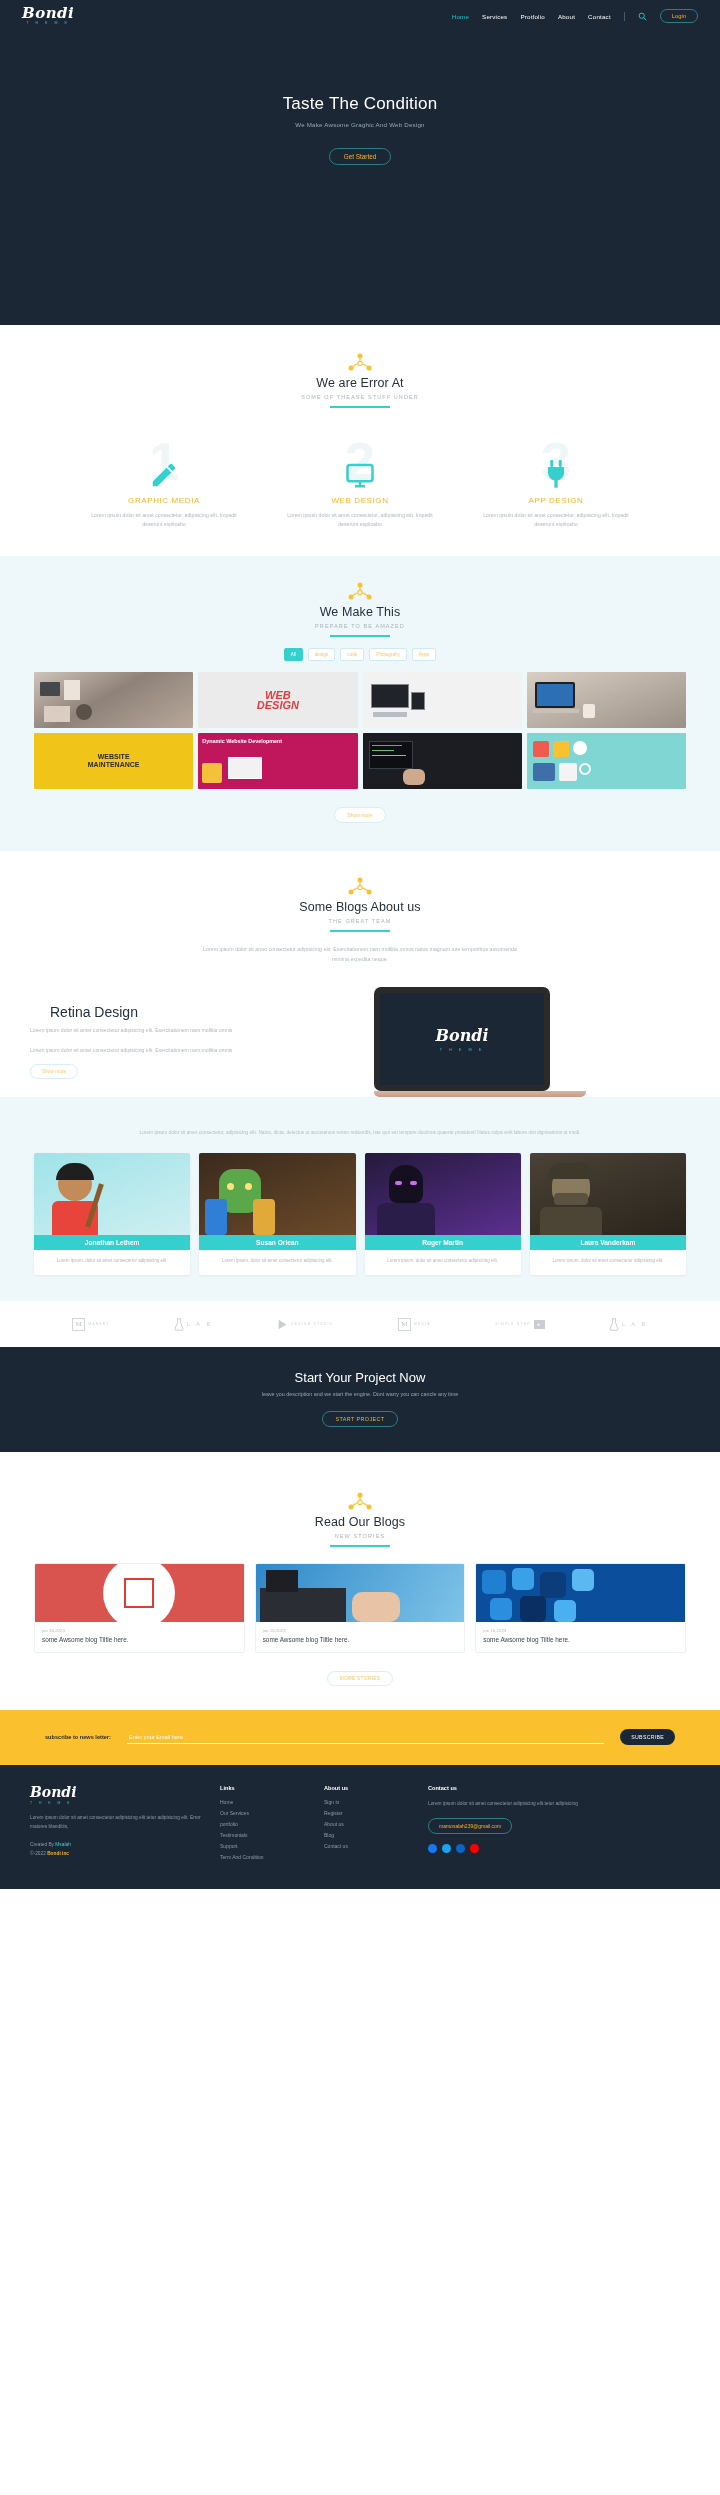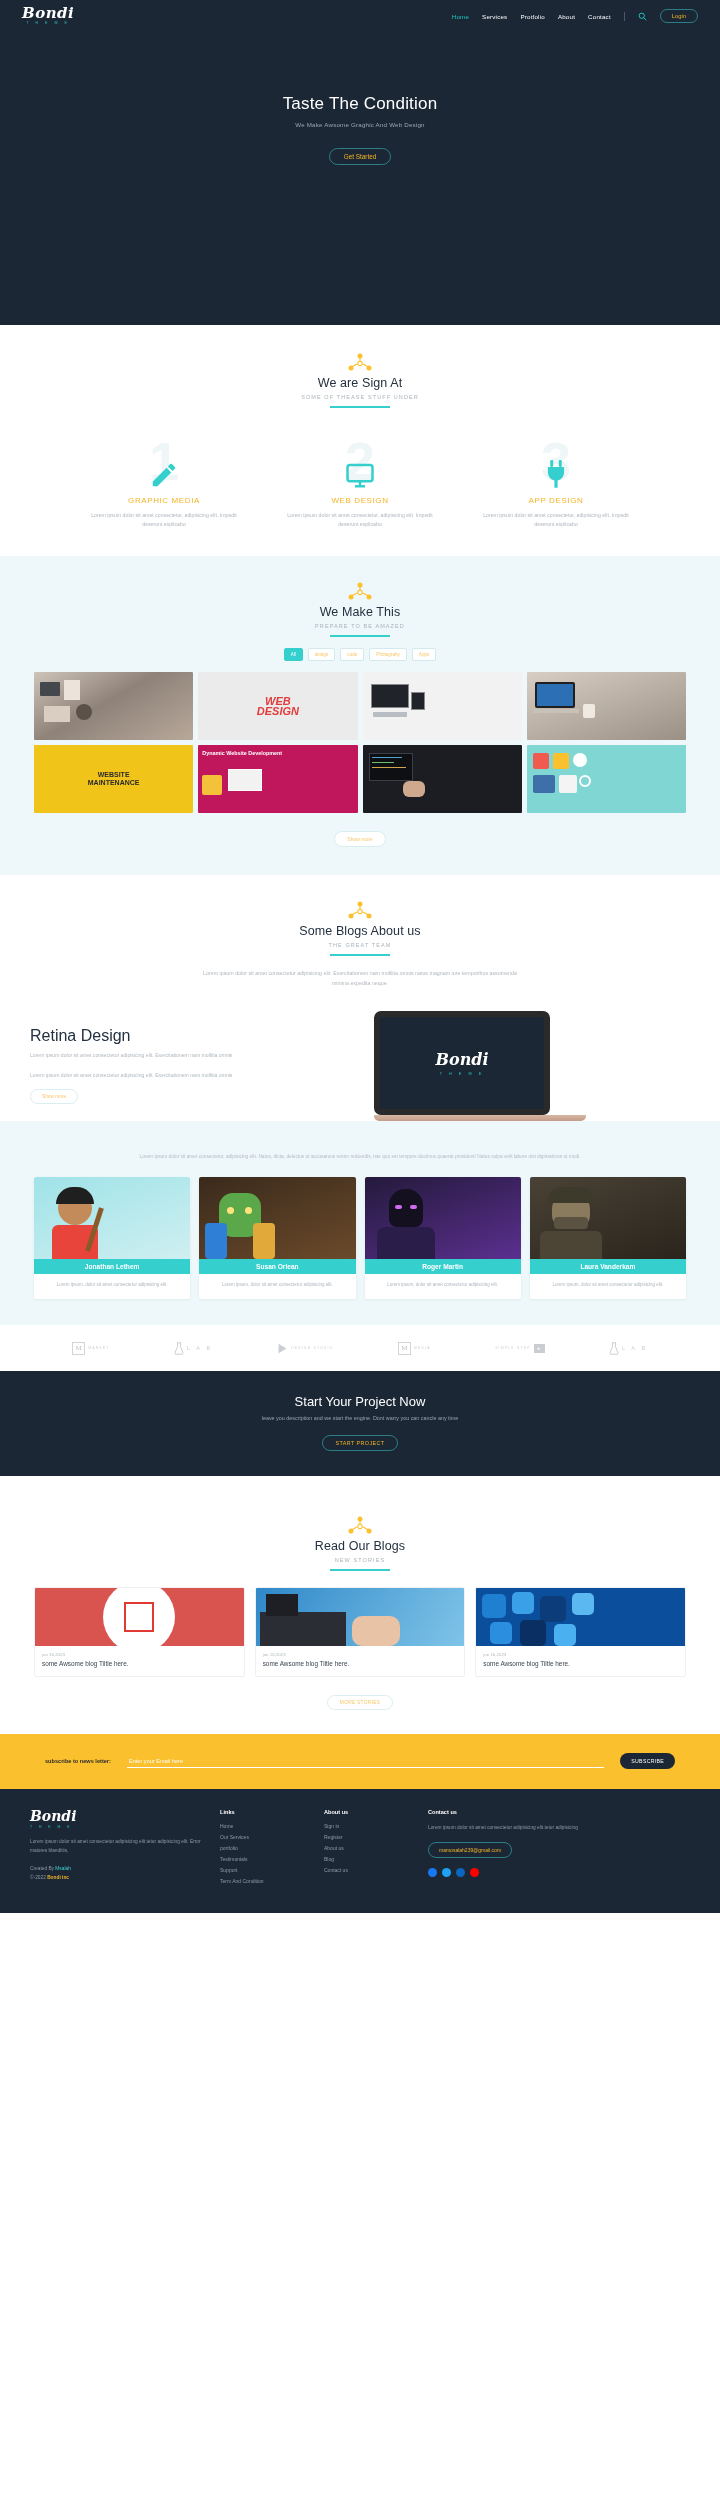--- a/index.html
+++ b/index.html
@@ -169,21 +169,21 @@
     font-family:"Liberation Sans", sans-serif;
   }
   .filter.active { background:#35d0cd; color:#fff; border-color:#35d0cd; }
   .grid {
     display:grid;
     grid-template-columns:repeat(4,1fr);
     gap:5px;
     padding:0 34px;
     margin-top:11px;
   }
-  .tile { height:68px; border-radius:1px; overflow:hidden; position:relative; }
+  .tile { height:56px; border-radius:1px; overflow:hidden; position:relative; }
   .showmore {
     display:block;
     margin:18px auto 0;
     border:1px solid #d9eef1;
     border-radius:9px;
     background:#fff;
     color:#f7c668;
     font-size:5px;
     padding:4px 12px;
     cursor:pointer;
@@ -200,21 +200,21 @@
     max-width:330px;
     margin:12px auto 0;
   }
   .retina {
     display:flex;
     align-items:center;
     padding:22px 30px 0;
     gap:10px;
   }
   .retina-left { width:230px; }
-  .retina-title { font-size:16px; color:#22303f; font-weight:normal; }
+  .retina-title { font-size:14px; color:#22303f; font-weight:normal;margin-left:20px; }
   .retina-p {
     font-size:5.1px; color:#b0b7bd; line-height:1.9; margin-top:6px;
   }
   .retina-btn {
     margin-top:9px;
     border:1px solid #d9eef1;
     border-radius:8px;
     background:#fff;
     color:#f7c668;
     font-size:4.8px;
@@ -401,21 +401,21 @@
     <div class="sec-head">
       <svg class="node-icon" width="28" height="19" viewBox="0 0 56 38">
         <line x1="28" y1="8" x2="28" y2="19" stroke="#fbc02d" stroke-width="2.4"></line>
         <line x1="22" y1="22" x2="11" y2="28" stroke="#fbc02d" stroke-width="2.4"></line>
         <line x1="34" y1="22" x2="45" y2="28" stroke="#fbc02d" stroke-width="2.4"></line>
         <circle cx="28" cy="6" r="5" fill="#fbc02d"></circle>
         <circle cx="10" cy="30" r="5" fill="#fbc02d"></circle>
         <circle cx="46" cy="30" r="5" fill="#fbc02d"></circle>
         <circle cx="28" cy="21" r="4.4" fill="#fff" stroke="#fbc02d" stroke-width="2.2"></circle>
       </svg>
-      <h2 class="sec-title">We are Sign At</h2>
+      <h2 class="sec-title">We are Error At</h2>
       <p class="sec-sub">SOME OF THEASE STUFF UNDER</p>
       <div class="sec-rule"></div>
     </div>
     <div class="cards">
 
       <div class="gcard">
         <div class="bignum">1</div>
         <div class="gicon">
           <svg width="30" height="30" viewBox="0 0 24 24" fill="#35d0cd">
             <path d="M3 17.25V21h3.75L17.81 9.94l-3.75-3.75L3 17.25zM20.71 7.04a1 1 0 0 0 0-1.41l-2.34-2.34a1 1 0 0 0-1.41 0l-1.83 1.83 3.75 3.75 1.83-1.83z"></path>

